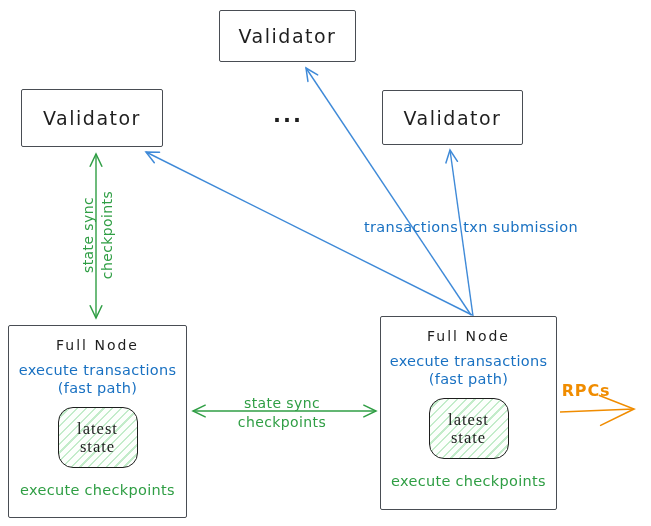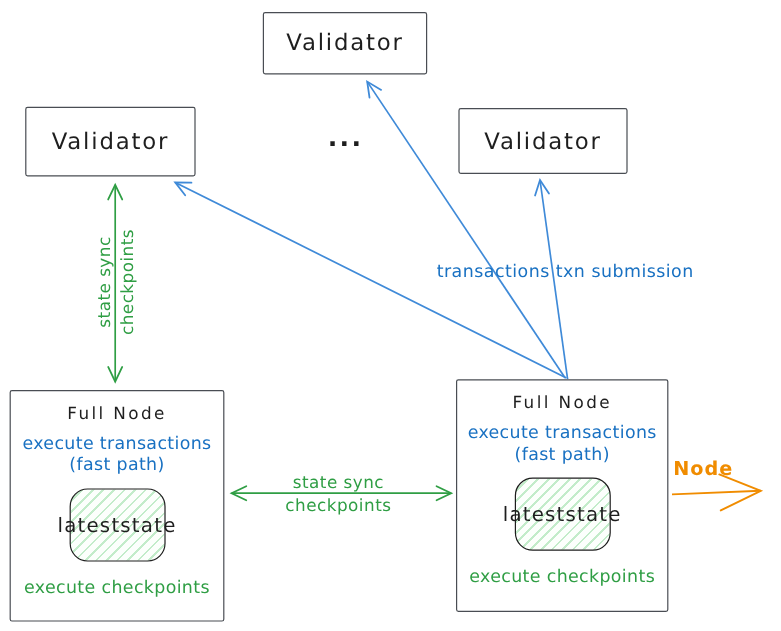--- a/index.html
+++ b/index.html
@@ -57,31 +57,32 @@
     letter-spacing: 0.3px;
   }
   .state-box {
     box-sizing: border-box;
     width: 80px;
     height: 61px;
     margin-top: 10px;
     border: 1.7px solid #1e1e1e;
     border-radius: 15px;
     display: flex;
-    flex-direction: row;
+    flex-direction: column;
     align-items: center;
     justify-content: center;
     font-size: 16.5px;
     line-height: 18px;
     letter-spacing: 1px;
     background:
       repeating-linear-gradient(135deg,
         rgba(64,192,87,0.30) 0px, rgba(64,192,87,0.30) 1.6px,
         rgba(255,255,255,0) 1.6px, rgba(255,255,255,0) 6.2px),
       #fcfffc;
+    font-family: Liberation Serif, serif;
   }
   .fn-footer {
     color: #2f9e44;
     font-size: 14.5px;
     letter-spacing: 0.3px;
     margin-top: 14px;
   }
   .label {
     position: absolute;
     white-space: nowrap;
@@ -192,15 +193,15 @@
     <div>checkpoints</div>
   </div>
 
   <div class="label green-label center-label" style="left:282px; top:412px;">
     <div>state sync</div>
     <div>checkpoints</div>
   </div>
 
   <div class="label blue-label" style="left:471px; top:227px;">transactions txn submission</div>
 
-  <div class="label orange-label" style="left:586px; top:390px;">Node</div>
+  <div class="label orange-label" style="left:586px; top:390px;">RPCs</div>
 
 </div>
 
 </body></html>

